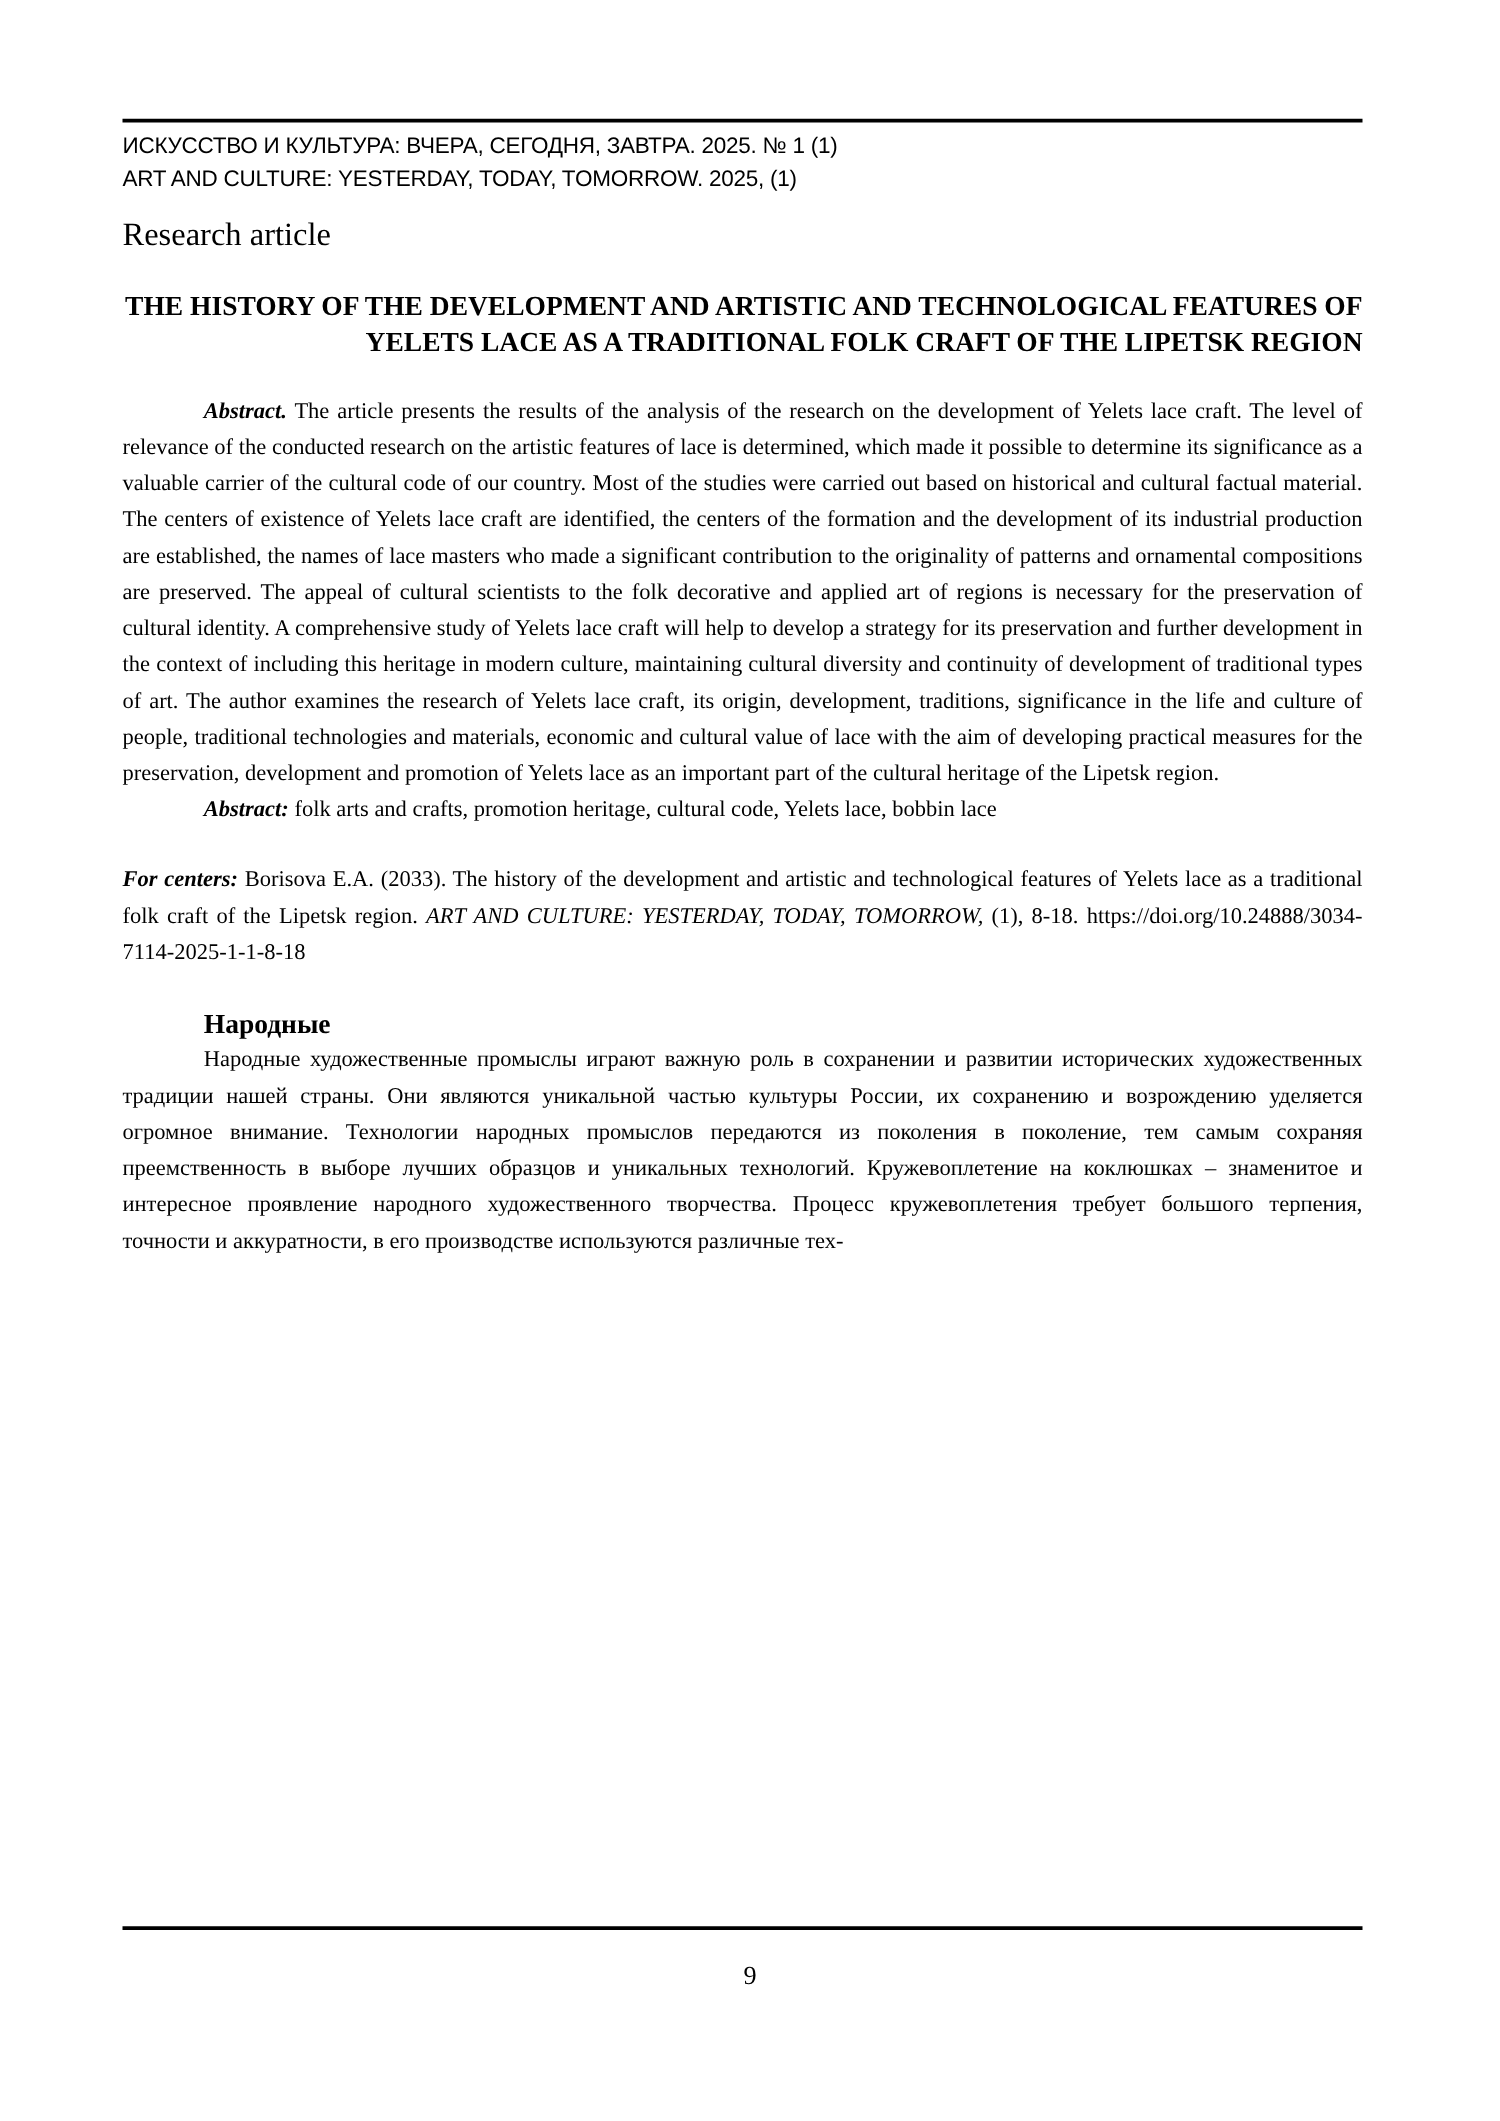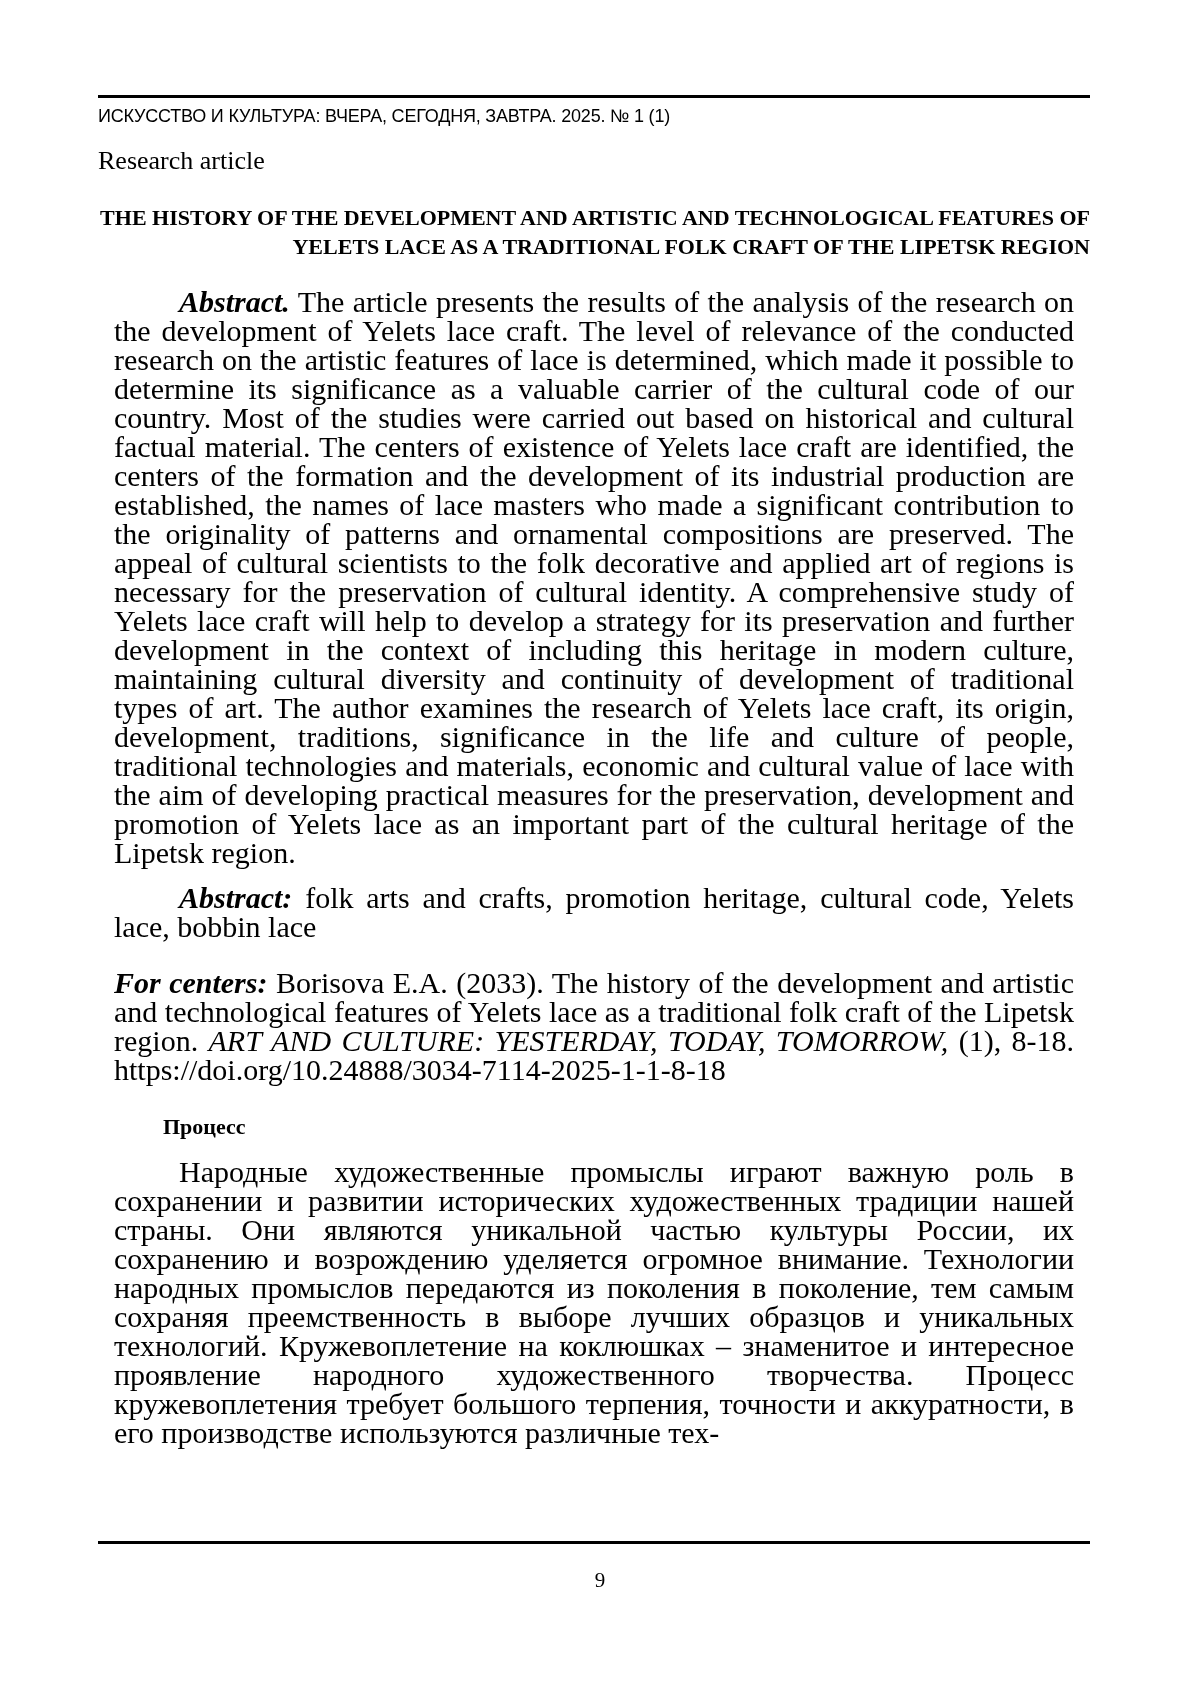--- a/index.html
+++ b/index.html
@@ -42,24 +42,24 @@
     text-align: right;
     margin-top: 28px;
   }
   .author-block {
     margin-top: 26px;
     font-size: 22px;
     line-height: 29px;
   }
   .author-name { font-weight: bold; }
   .para {
-    font-size: 30px;
+    font-size: 18px;
     line-height: 29px;
     text-align: justify;
-    margin: 16px;
+    margin: 0;
   }
   .indent { text-indent: 65px; }
   .abstract-block { margin-top: 26px; }
   .bi { font-weight: bold; font-style: italic; }
   .it { font-style: italic; }
   .citation-block { margin-top: 27px; }
   .intro-heading {
     font-size: 22px;
     line-height: 29px;
     font-weight: bold;
@@ -87,20 +87,21 @@
 </head>
 <body>
 
 <div class="page">
   <div class="content">
 
     <div class="rule rule-top"></div>
 
     <div class="journal-head">
       <div>ИСКУССТВО И КУЛЬТУРА: ВЧЕРА, СЕГОДНЯ, ЗАВТРА. 2025. № 1 (1)</div>
+      <div>ART AND CULTURE: YESTERDAY, TODAY, TOMORROW. 2025, (1)</div>
     </div>
 
     <div class="article-type">Research article</div>
 
     <div class="paper-title">THE HISTORY OF THE DEVELOPMENT AND ARTISTIC AND TECHNOLOGICAL FEATURES OF YELETS LACE AS A TRADITIONAL FOLK CRAFT OF THE LIPETSK REGION</div>
 
 
     <div class="abstract-block">
       <p class="para indent">
         <span class="bi">Abstract.</span>
@@ -115,21 +116,21 @@
     <div class="citation-block">
       <p class="para">
         <span class="bi">For centers:</span>
         <span>Borisova E.A. (2033). The history of the development and artistic and technological features of Yelets lace as a traditional folk craft of the Lipetsk region.</span>
         <span class="it">ART AND CULTURE: YESTERDAY, TODAY, TOMORROW,</span>
         <span>(1), 8-18. https://doi.org/10.24888/3034-7114-2025-1-1-8-18</span>
       </p>
     </div>
 
     <div>
-      <p class="intro-heading">Процесс</p>
+      <p class="intro-heading">Народные</p>
       <p class="para indent">Народные художественные промыслы играют важную роль в сохранении и развитии исторических художественных традиции нашей страны. Они являются уникальной частью культуры России, их сохранению и возрождению уделяется огромное внимание. Технологии народных промыслов передаются из поколения в поколение, тем самым сохраняя преемственность в выборе лучших образцов и уникальных технологий. Кружевоплетение на коклюшках – знаменитое и интересное проявление народного художественного творчества. Процесс кружевоплетения требует большого терпения, точности и аккуратности, в его производстве используются различные тех-</p>
     </div>
 
   </div>
 
   <div class="rule-footer"></div>
   <div class="page-number">9</div>
 </div>
 
 </body></html>

